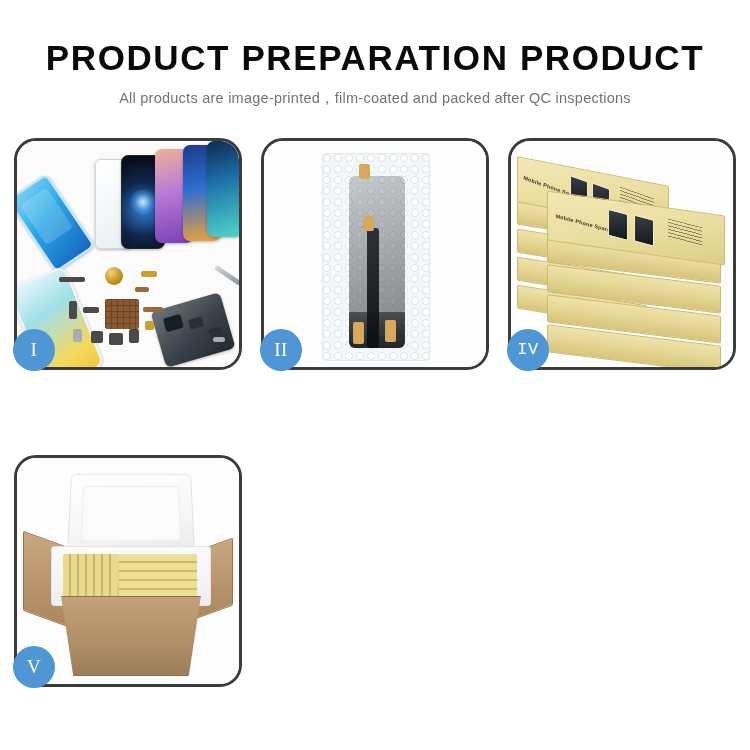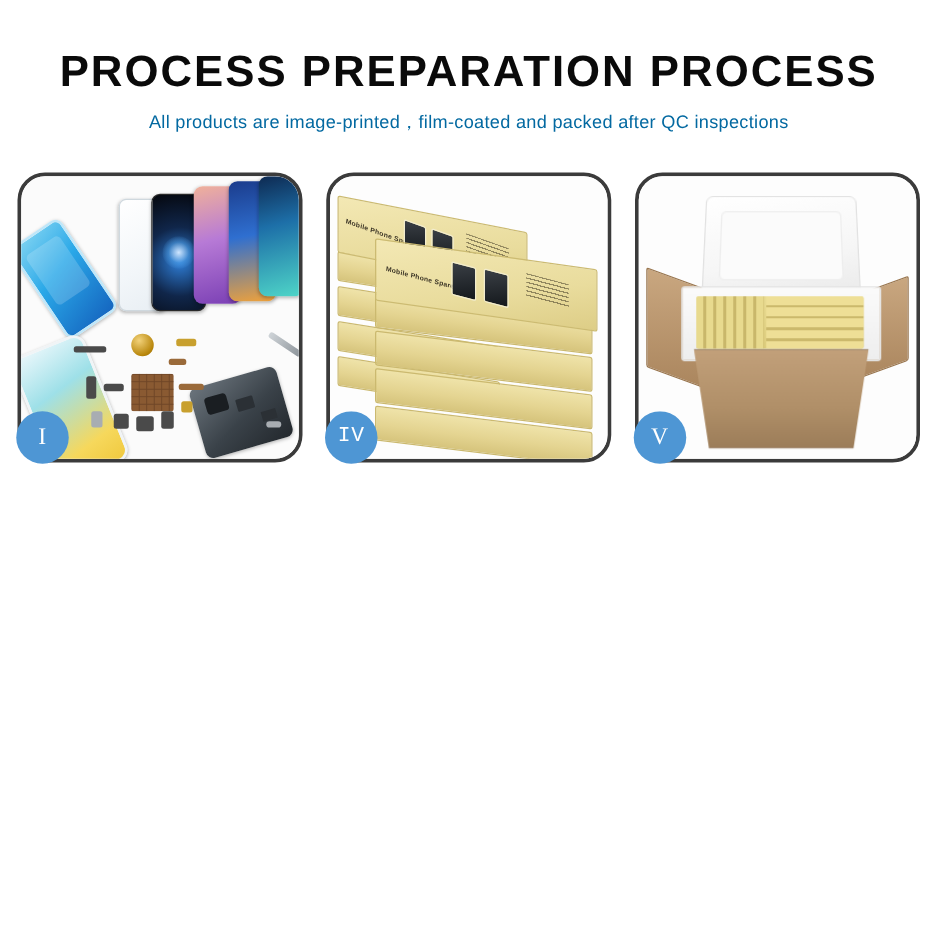--- a/index.html
+++ b/index.html
@@ -30,21 +30,21 @@
     letter-spacing: 1.6px;
     line-height: 40px;
     color: #0a0a0a;
     white-space: nowrap;
   }
   .subtitle {
     font-size: 14.5px;
     font-weight: normal;
     letter-spacing: 0.25px;
     line-height: 20px;
-    color: #0369a1;
+    color: #737373;
     margin-top: 10px;
     white-space: nowrap;
   }
 
   
   .grid {
     position: absolute;
     top: 138px;
     left: 14px;
     width: 722px;
@@ -390,21 +390,21 @@
   }
   .c6-tape2 {
     position:absolute; left:46px; top:168px; width:16px; height:18px;
     background:#a37d4e; border-radius:1px;
   }
 </style>
 </head>
 <body>
 
 <div class="header">
-  <div class="title">PROCESS PREPARATION PROCESS</div>
+  <div class="title">PRODUCT PREPARATION PRODUCT</div>
   <div class="subtitle">All products are image-printed，film-coated and packed after QC inspections</div>
 </div>
 
 <div class="grid">
 
   <div class="panel">
     <div class="panel-inner p1">
       <div class="phone ph-b"></div>
       <div class="phone ph-a"></div>
       <div class="phone ph-glass"></div>
@@ -426,20 +426,34 @@
       <div class="part" style="left:92px;top:192px;width:14px;height:12px;"></div>
       <div class="part" style="left:112px;top:188px;width:10px;height:14px;"></div>
       <div class="part copper" style="left:126px;top:166px;width:20px;height:5px;"></div>
       <div class="part gold" style="left:128px;top:180px;width:9px;height:9px;"></div>
       <div class="tool"></div>
       <div class="part silver" style="left:196px;top:196px;width:12px;height:5px;border-radius:3px;"></div>
     </div>
     <div class="badge">I</div>
   </div>
 
+  <div class="panel">
+    <div class="panel-inner">
+      <div class="bubblebag">
+        <div class="bag-part"></div>
+        <div class="bag-flex"></div>
+        <div class="bag-bottom"></div>
+        <div class="bag-tape" style="left:36px;top:10px;"></div>
+        <div class="bag-tape" style="left:40px;top:62px;"></div>
+        <div class="bag-tape" style="left:30px;top:168px;height:22px;"></div>
+        <div class="bag-tape" style="left:62px;top:166px;height:22px;"></div>
+      </div>
+    </div>
+    <div class="badge">II</div>
+  </div>
 
 
   <div class="panel">
     <div class="panel-inner">
       <div class="stack">
 
         <div class="kbox" style="left:6px;top:70px;width:128px;height:22px;transform:skewY(9deg);"></div>
         <div class="kbox" style="left:6px;top:98px;width:128px;height:22px;transform:skewY(9deg);"></div>
         <div class="kbox" style="left:6px;top:126px;width:128px;height:22px;transform:skewY(9deg);"></div>
         <div class="kbox" style="left:6px;top:154px;width:128px;height:22px;transform:skewY(9deg);"></div>

